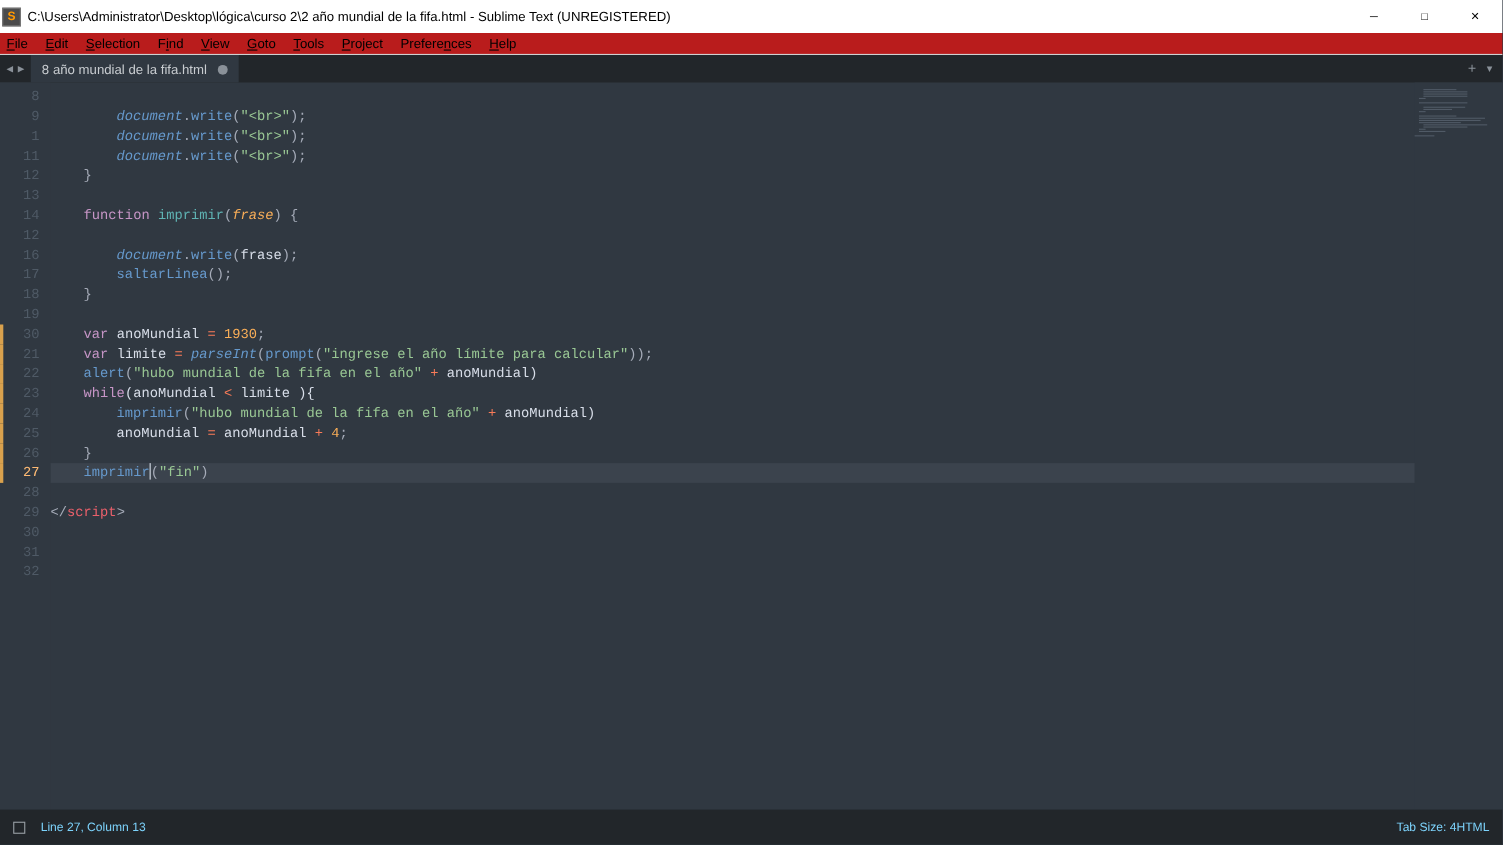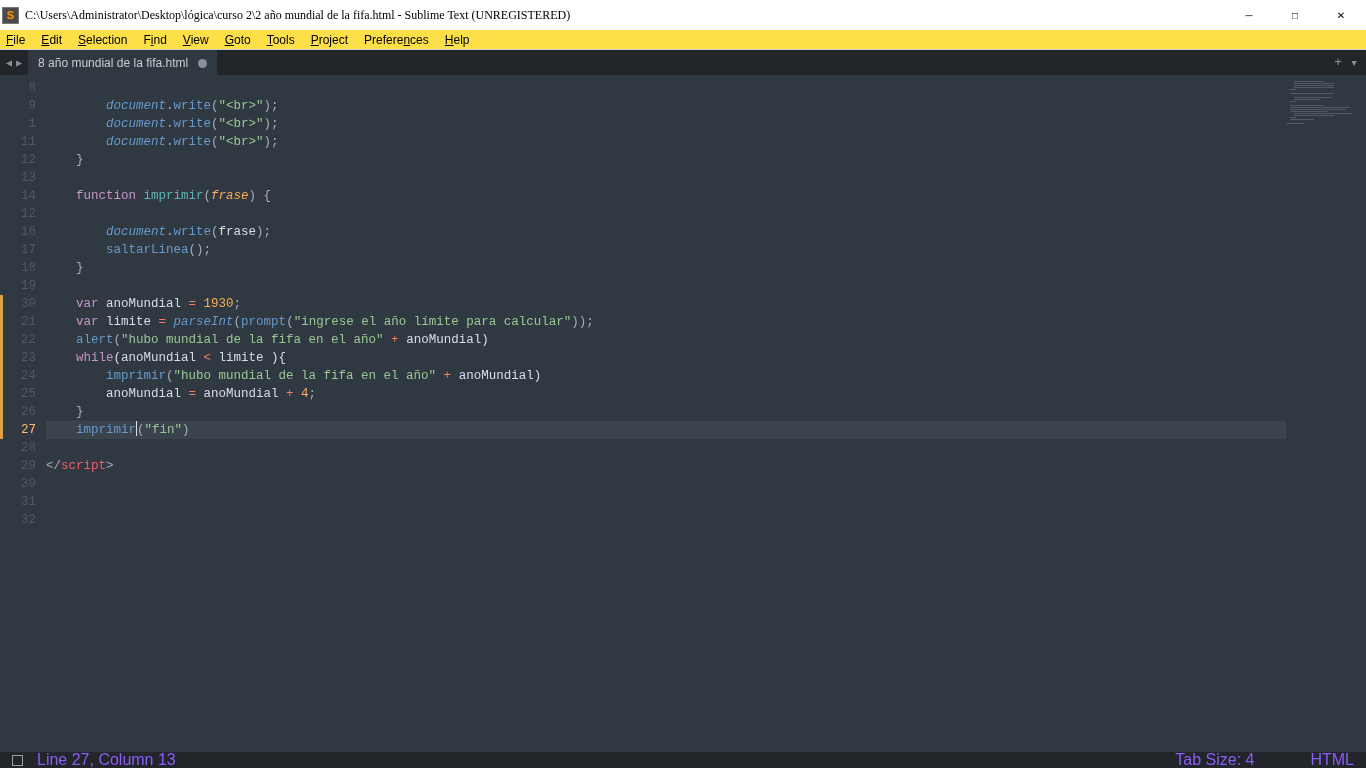--- a/index.html
+++ b/index.html
@@ -26,31 +26,31 @@
 .titlebar .appicon {
   width: 17px; height: 17px;
   background: #4b4b4b;
   border: 1px solid #777;
   margin-right: 6px;
   display: flex; align-items: center; justify-content: center;
   color: #ff9800;
   font-weight: bold;
   font-size: 11px;
 }
-.titlebar .title { flex: 1; font-family: Liberation Serif, serif; }
+.titlebar .title { flex: 1; }
 .titlebar .winbtns { display: flex; }
 .titlebar .winbtn {
   width: 46px; height: 30px;
   display: flex; align-items: center; justify-content: center;
   font-family: "Segoe UI Symbol", sans-serif;
   font-size: 10px;
 }
 .menubar {
   height: 20px;
-  background: #fde047;
+  background: #b91c1c;
   display: flex;
   align-items: center;
   padding-left: 6px;
   font-family: "Segoe UI", Tahoma, sans-serif;
   font-size: 12px;
   color: #000;
   gap: 16px;
   border-bottom: 1px solid #d0d0d0;
 }
 .menubar span u { text-decoration: underline; }
@@ -159,36 +159,36 @@
   padding: 6px 6px 0 0;
 }
 .minimap .mm {
   height: 1px;
   margin-bottom: 1px;
   background: #505a66;
 }
 .statusbar {
   position: absolute;
   bottom: 0; left: 0; right: 0;
-  height: 16px;
+  height: 32px;
   background: #22262a;
   display: flex;
   align-items: center;
   font-family: "Segoe UI", Tahoma, sans-serif;
-  font-size: 16px;
-  color: #8b5cf6;
+  font-size: 11px;
+  color: #7dd3fc;
   padding: 0 12px;
 }
 .statusbar .sqicon {
   width: 11px; height: 11px;
   border: 1px solid #9aa0a6;
   margin-right: 14px;
 }
 .statusbar .spacer { flex: 1; }
-.statusbar .seg { margin-left: 56px; }
+.statusbar .seg { }
 </style>
 </head>
 <body>
 
 <div class="titlebar">
   <div class="appicon">S</div>
   <div class="title">C:\Users\Administrator\Desktop\lógica\curso 2\2 año mundial de la fifa.html - Sublime Text (UNREGISTERED)</div>
   <div class="winbtns">
     <div class="winbtn">─</div>
     <div class="winbtn">□</div>

